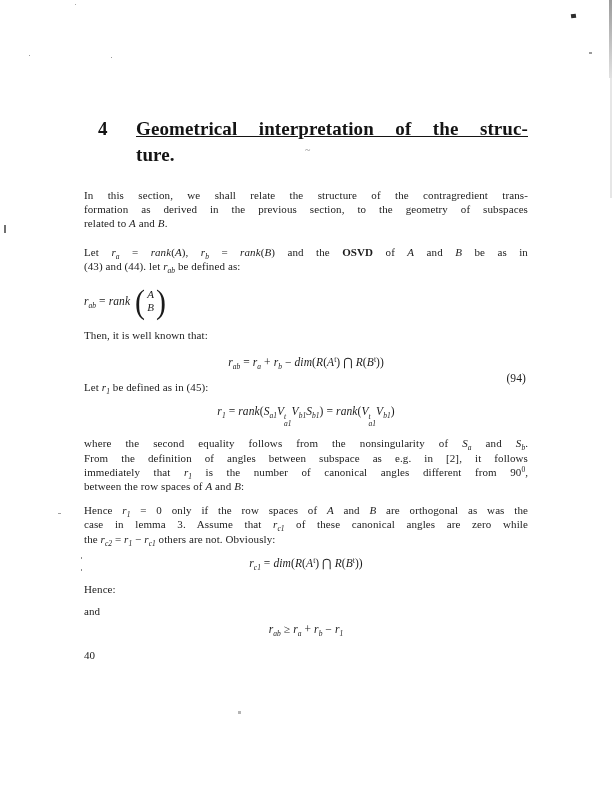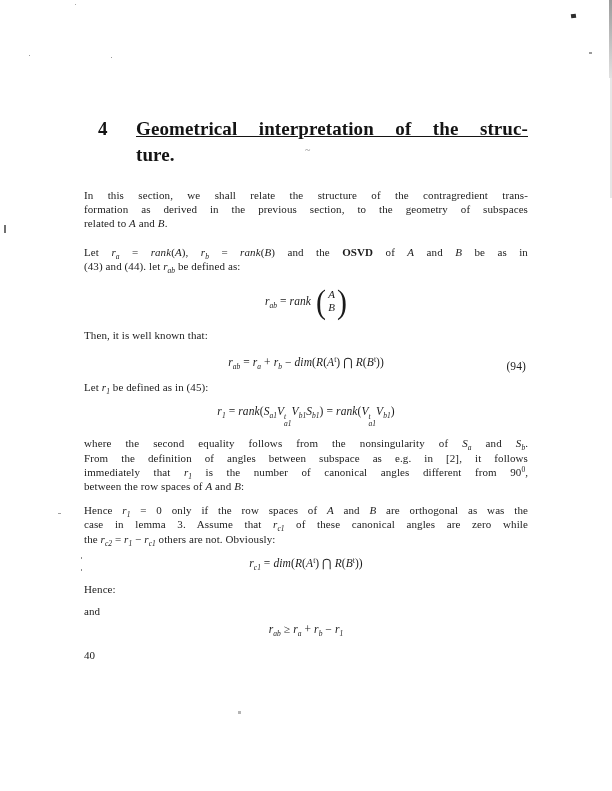--- a/index.html
+++ b/index.html
@@ -25,22 +25,22 @@
   i { font-style:italic; }
   b { font-weight:bold; }
   sub, sup { font-size:7.5px; line-height:0; letter-spacing:0; }
   sub { vertical-align:-3px; }
   sup { vertical-align:4.5px; }
   .ss { display:inline-flex; flex-direction:column; align-items:flex-start;
         font-size:7.5px; line-height:7px; vertical-align:-4px; font-style:italic; letter-spacing:0; }
 
   
   .eq { position:relative; text-align:center; font-size:11.5px; line-height:16px; }
-  .eq .eqnum { position:absolute; right:2px; top:4px; font-style:normal; }
-  .eq-stack { display:flex; justify-content:center; align-items:center; height:40px; }
+  .eq .eqnum { position:absolute; right:2px; top:16px; font-style:normal; }
+  .eq-stack { display:flex; justify-content:flex-start; align-items:center; height:40px; }
   .eq-lhs { margin-right:5px; }
   .bigp { font-size:30px; font-weight:normal; line-height:30px; transform:scaleY(1.15); }
   .stackcol { display:inline-flex; flex-direction:column; text-align:center;
               font-style:italic; font-size:11px; line-height:13px; margin:0 2px; }
 
   .pagenum { font-size:11px; }
 
   
   .speck { position:absolute; }
 </style>

